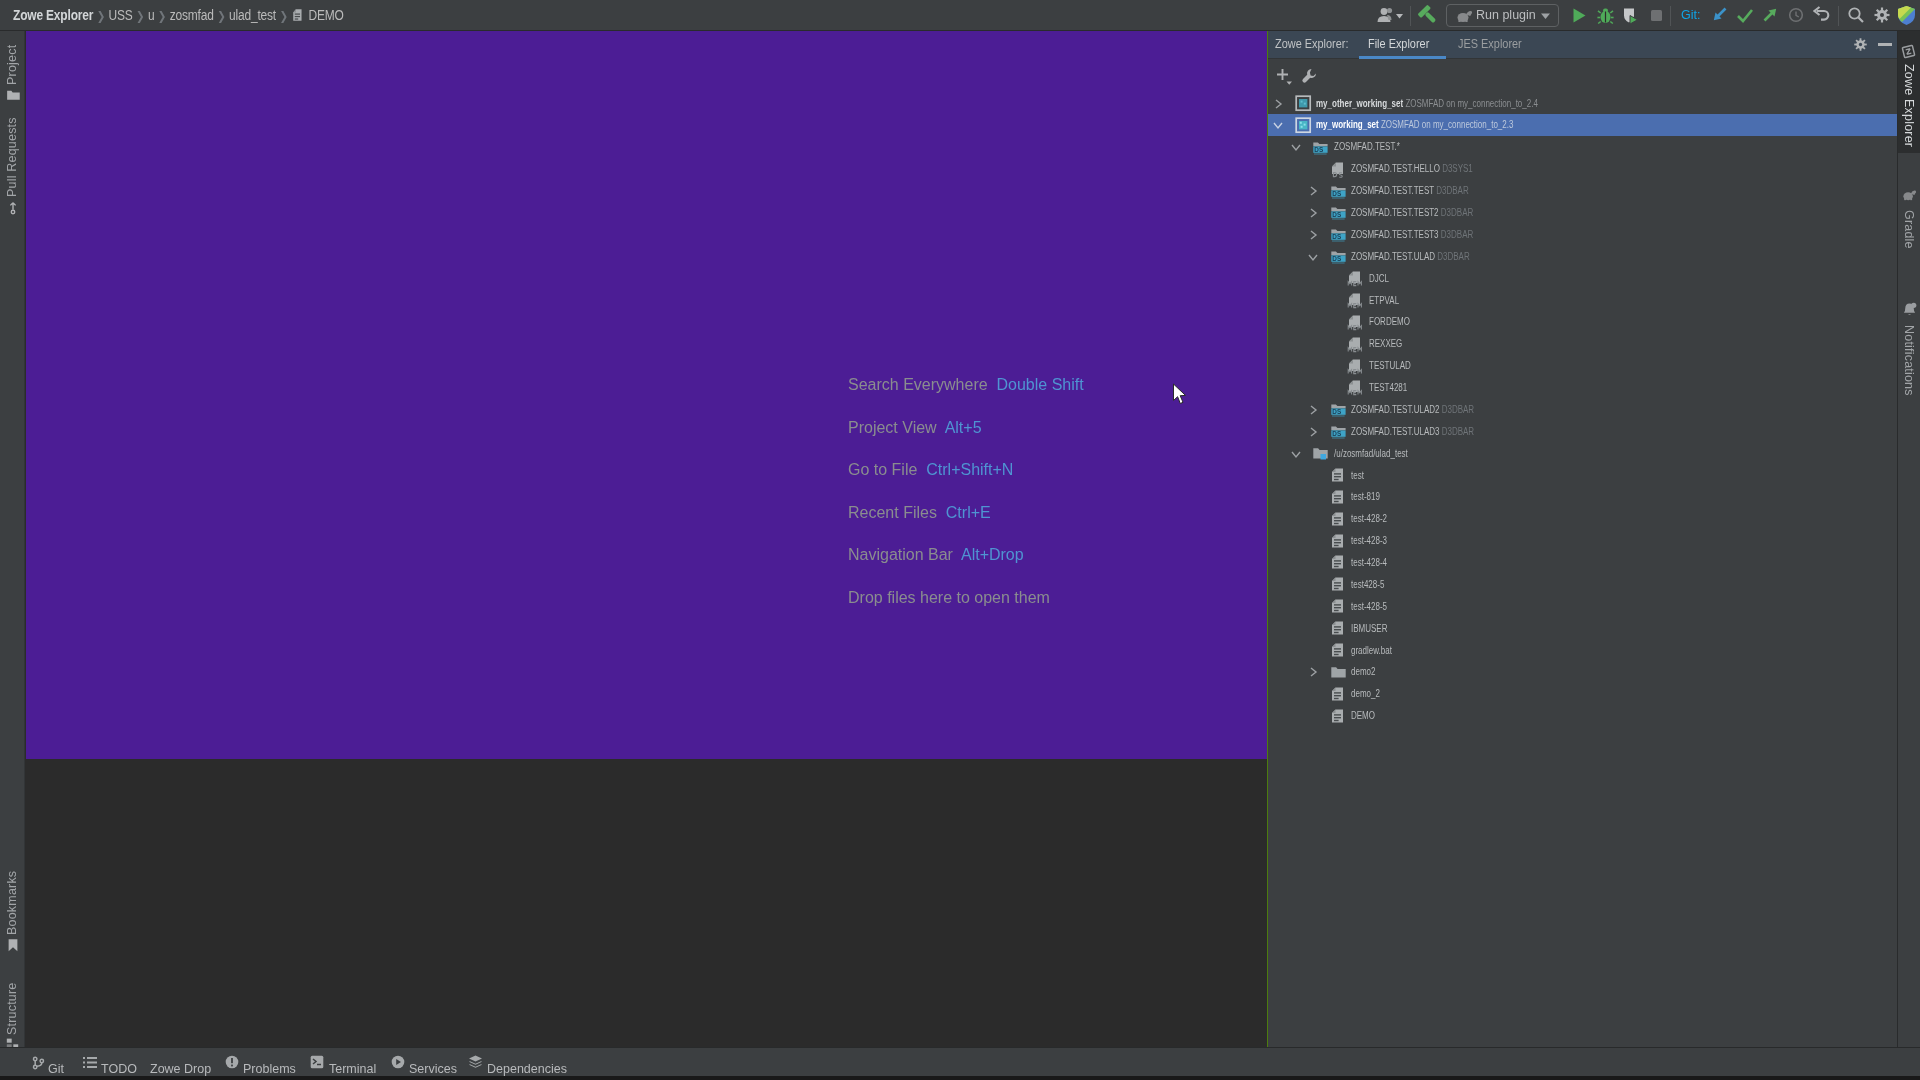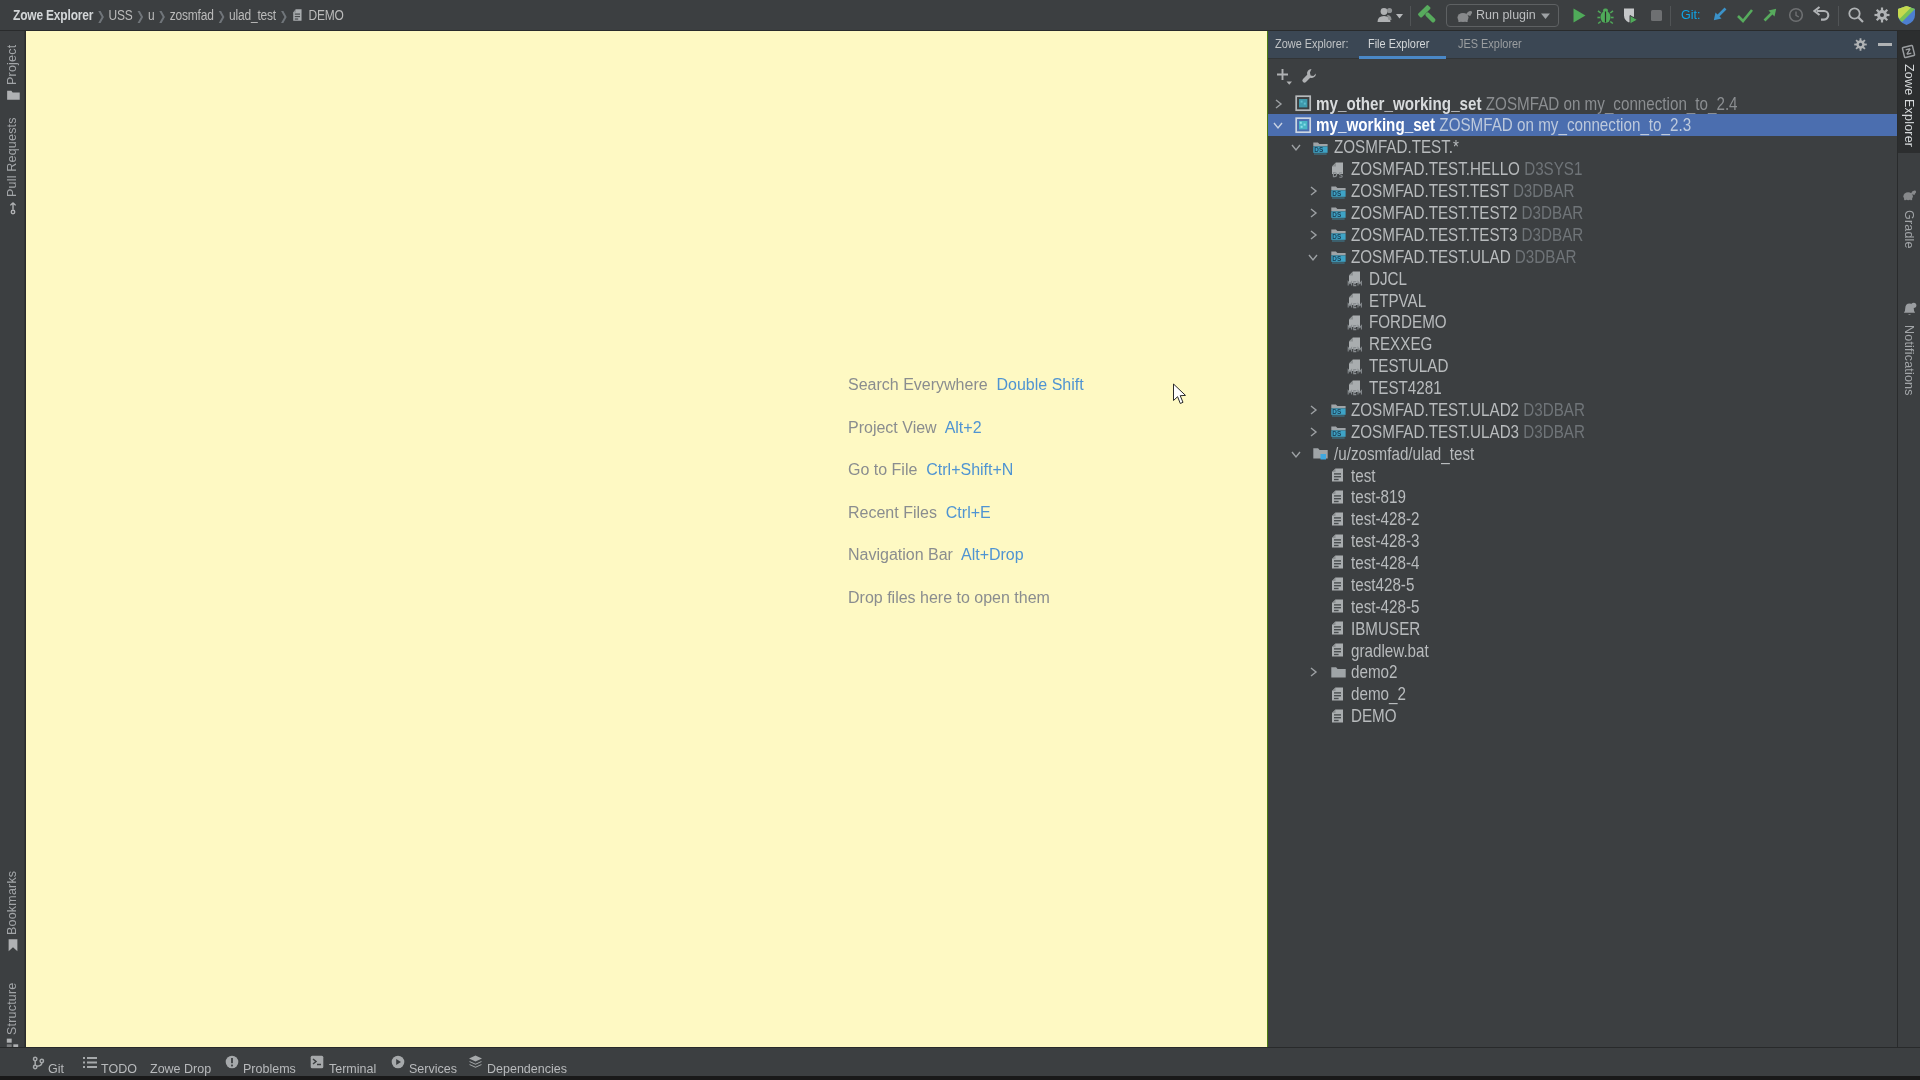--- a/index.html
+++ b/index.html
@@ -6,37 +6,37 @@
   font-family:"Liberation Sans",sans-serif;}
 #titlebar{position:absolute;left:0;top:0;width:1920px;height:31px;background:#3c3f41;
   border-bottom:1px solid #292b2c;}
 #crumbs{position:absolute;left:13px;top:0;height:30px;line-height:30px;white-space:nowrap;
   font-size:14px;color:#bbbbbb;transform:scaleX(.855);transform-origin:0 50%;letter-spacing:-.2px}
 #crumbs b{color:#d3d6d8;font-weight:bold}
 .csep{color:#70757a;padding:0 4px;font-size:12px}
 .tico{position:absolute}
 #leftstripe{position:absolute;left:0;top:31px;width:25px;height:1016px;background:#3c3f41;
   border-right:1px solid #323537}
-#editor{position:absolute;left:26px;top:31px;width:1241px;height:1016px;background:#fef9c3}
+#editor{position:absolute;left:26px;top:31px;width:1241px;height:728px;background:#4c1d95}
 #toolwindow{position:absolute;left:1267px;top:31px;width:630px;height:1016px;background:#3c3f41;
   border-left:1px solid #4d7c0f}
 #twheader{position:absolute;left:0;top:0;width:629px;height:28px;background:#3b4754;
   border-bottom:1px solid #323537}
 #twtoolbar{position:absolute;left:0;top:28px;width:629px;height:33px}
 .vlab{position:absolute;font-size:12.5px;color:#a2a5a8;white-space:nowrap;letter-spacing:.2px}
 #rightstripe{position:absolute;left:1897px;top:31px;width:23px;height:1016px;background:#3c3f41;
   border-left:1px solid #292b2c}
 #statusbar{position:absolute;left:0;top:1047px;width:1920px;height:29px;background:#3c3f41;
   border-top:1px solid #282a2b;font-size:12.5px;color:#b8babc}
 #bottomstrip{position:absolute;left:0;top:1076px;width:1920px;height:4px;background:#191919}
 .sb{position:absolute;top:7px;height:28px;line-height:28px;white-space:nowrap}
 .hint{position:absolute;font-size:16px;line-height:18px;color:#8a8d8f;white-space:nowrap}
 .hint .k{color:#4f94d2}
 .ti{position:absolute}
-.trow{position:absolute;height:21.88px;line-height:21.88px;white-space:nowrap;font-size:19px;color:#b8bbbd}
+.trow{position:absolute;height:21.88px;line-height:21.88px;white-space:nowrap;font-size:10px;color:#b8bbbd}
 .tt{display:inline-block;transform:scaleX(.8);transform-origin:0 50%}
 .tt b{color:#d8dbdd;font-weight:bold}
 .sel-t{color:#f0f2f4}
 .sel-t b{color:#ffffff}
 .vol{color:#6f7478}
 .wsl{color:#8b8e91}
 .vols{color:#bdc9dc}
 .sel{position:absolute;left:0;width:629px;height:21.88px;background:#4b6eaf}
 #tree{position:absolute;left:0;top:0;width:629px;height:1016px}
 </style></head>
@@ -167,21 +167,21 @@
 <svg class="tico" style="left:6px;top:1037px" width="13" height="13" viewBox="0 0 16 16">
     <g fill="#afb1b3">
       <rect x="1" y="2" width="6" height="5"></rect>
       <rect x="9" y="9" width="6" height="5"></rect>
       <rect x="1" y="9" width="6" height="5" opacity=".55"></rect>
     </g>
   </svg>
 
 <div id="editor">
   <div class="hint" style="left:822px;top:345px">Search Everywhere&nbsp; <span class="k">Double Shift</span></div>
-  <div class="hint" style="left:822px;top:387.5px">Project View&nbsp; <span class="k">Alt+2</span></div>
+  <div class="hint" style="left:822px;top:387.5px">Project View&nbsp; <span class="k">Alt+5</span></div>
   <div class="hint" style="left:822px;top:430px">Go to File&nbsp; <span class="k">Ctrl+Shift+N</span></div>
   <div class="hint" style="left:822px;top:472.5px">Recent Files&nbsp; <span class="k">Ctrl+E</span></div>
   <div class="hint" style="left:822px;top:515px">Navigation Bar&nbsp; <span class="k">Alt+Drop</span></div>
   <div class="hint" style="left:822px;top:557.5px">Drop files here to open them</div>
   <svg style="position:absolute;left:1146px;top:352px" width="15" height="22" viewBox="0 0 15 22">
     <path d="M1.5 1 L1.5 17.5 L5.6 13.7 L8.3 20.5 L11 19.3 L8.2 12.7 L13.5 12.4 z" fill="#ffffff" stroke="#2b2b2b" stroke-width="1"></path>
   </svg>
 </div>
 
 <div id="toolwindow">

